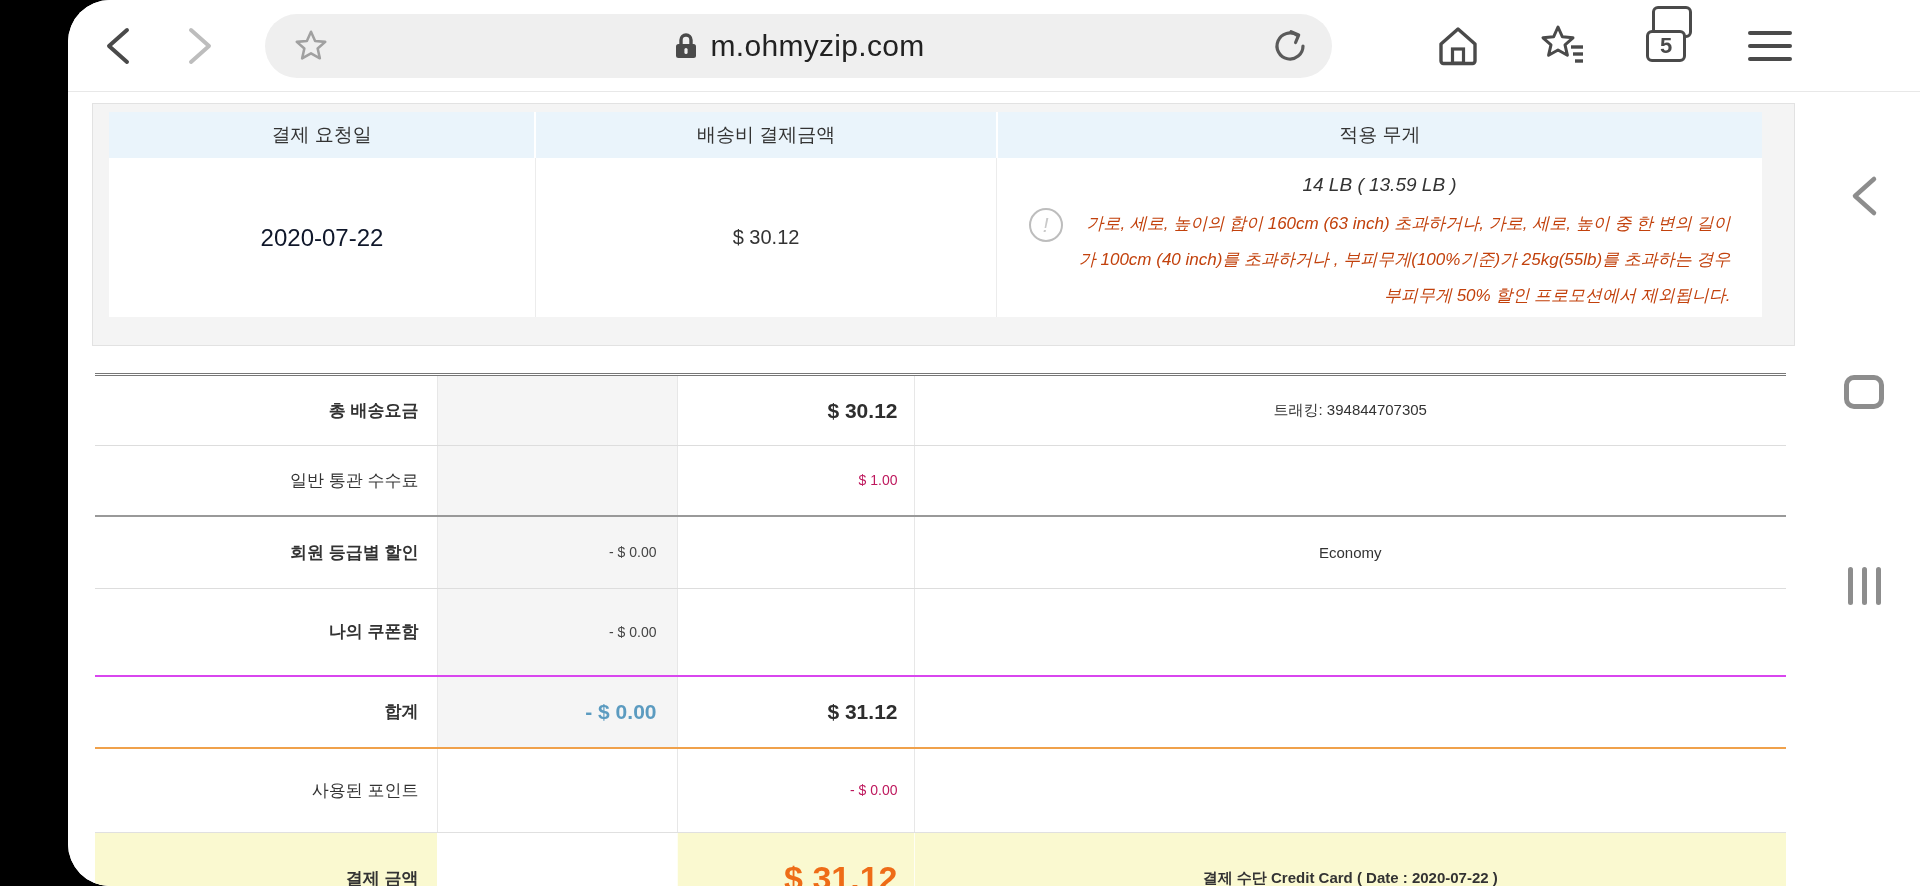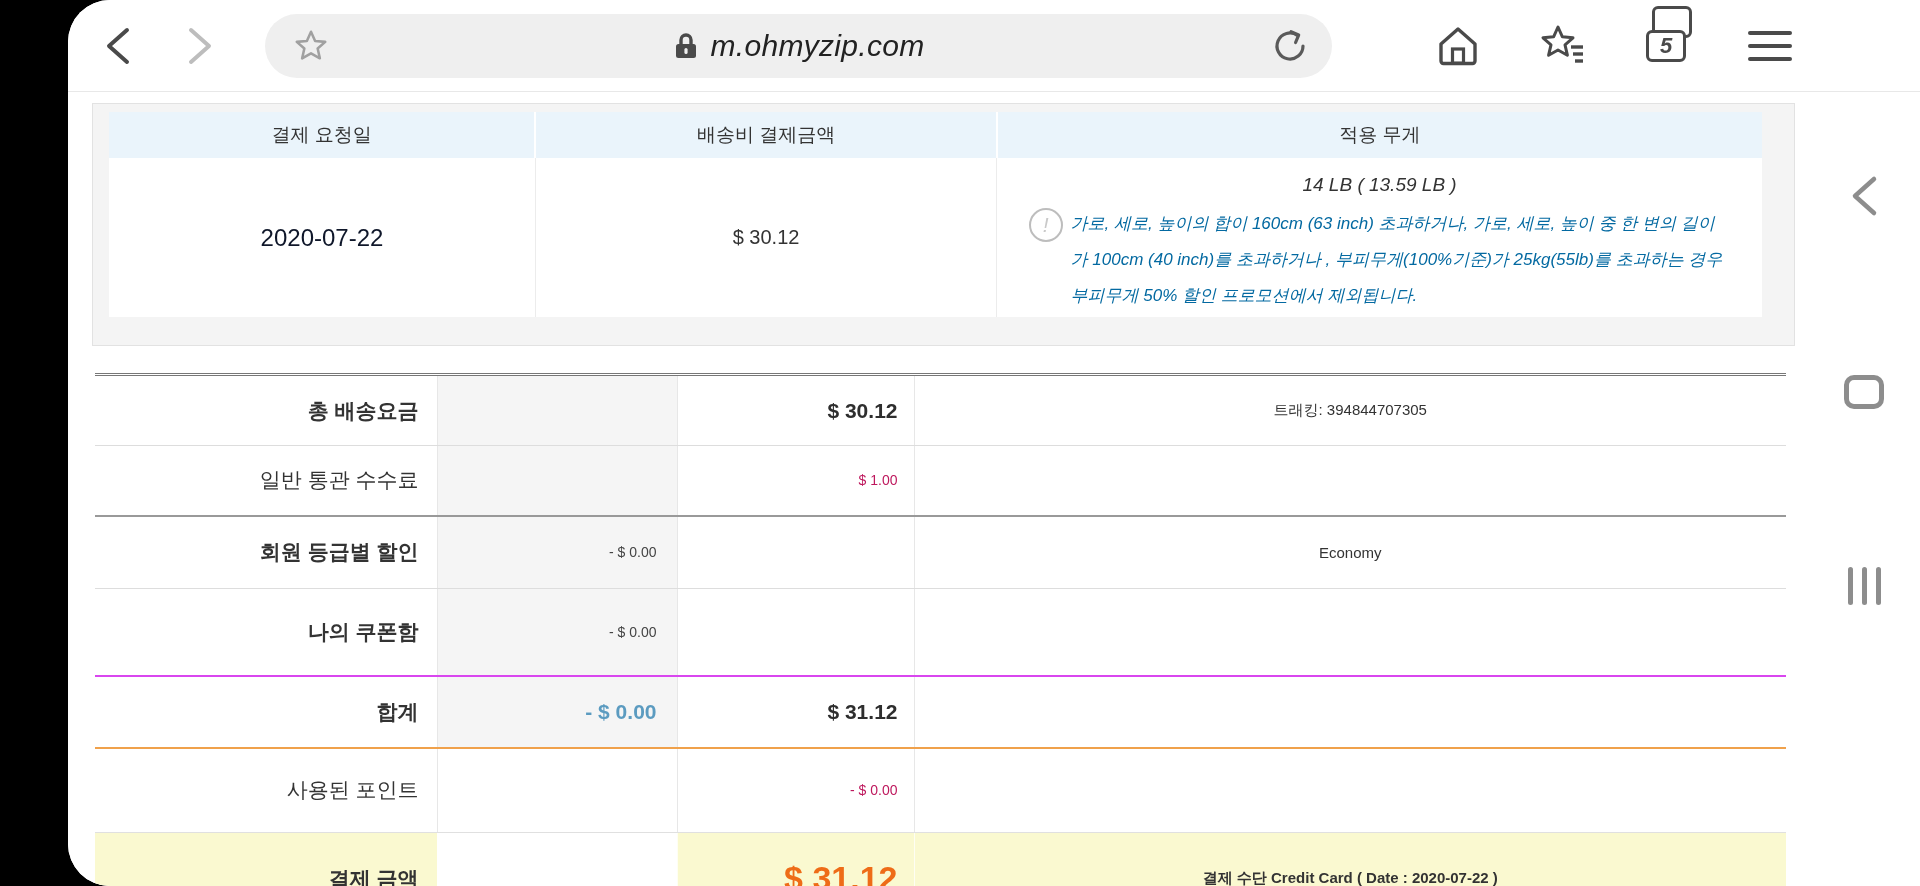--- a/index.html
+++ b/index.html
@@ -8,21 +8,21 @@
 
   
   .surface {
     position:absolute; left:68px; top:0; right:0; bottom:0;
     background:#fff; border-radius:42px 0 0 42px; overflow:hidden;
   }
 
   
   .chrome {
     position:absolute; left:0; top:0; width:100%; height:92px;
-    background:#fff; border-bottom:1px solid #e8e8e8;font-style:italic;
+    background:#fff; border-bottom:1px solid #e8e8e8;
   }
   .nav-arrow { position:absolute; top:18px; width:56px; height:56px; display:flex; align-items:center; justify-content:center; }
   .nav-back { left:22px; }
   .nav-fwd  { left:104px; }
   .url-pill {
     position:absolute; left:197px; top:14px; width:1067px; height:64px;
     background:#efefef; border-radius:32px;
     display:flex; align-items:center;
   }
   .pill-star { position:absolute; left:24px; top:10px; width:44px; height:44px; display:flex; align-items:center; justify-content:center; }
@@ -63,31 +63,31 @@
   .ship-table th:last-child, .ship-table td:last-child { border-right:none; }
   .cell-date { font-size:24px; color:#0f172a; }
   .cell-amt  { font-size:20px; color:#333; }
   .weight-cell { vertical-align:top !important; padding-top:16px;font-style:italic; }
   .weight-main { font-size:19px; color:#333; margin-bottom:10px; }
   .notice-row { display:flex; align-items:flex-start; justify-content:center; gap:8px; padding:0 8px; }
   .bang-icon {
     flex:0 0 auto; width:34px; height:34px; border:2px solid #bdbdbd; border-radius:50%;
     color:#c9c9c9; font-size:21px; display:flex; align-items:center; justify-content:center; margin-top:2px;
   }
-  .notice-text { font-size:17px; line-height:36px; color:#0369a1; text-align:left; max-width:660px; }
+  .notice-text { font-size:17px; line-height:36px; color:#c2410c; text-align:right; max-width:660px; }
 
   
   .summary {
     margin:27px 0 0 27px; width:1691px;
     border-collapse:collapse; table-layout:fixed;
     border-top:3px double #777;
   }
   .summary td { vertical-align:middle; border-right:1px solid #e7e7e7; }
   .summary td:last-child { border-right:none; }
-  .td-label { text-align:right; padding-right:18px; font-size:21px; color:#333; }
+  .td-label { text-align:right; padding-right:18px; font-size:17px; color:#333; }
   .td-disc  { text-align:right; padding-right:20px; background:#f5f5f5; font-size:14px; color:#444; }
   .td-amt   { text-align:right; padding-right:16px; font-size:14px; color:#be185d; }
   .td-note  { text-align:center; font-size:15px; color:#333; }
   .bold { font-weight:bold; }
   .r1 td { height:71px; border-bottom:1px solid #ddd; }
   .r2 td { height:70px; border-bottom:2px solid #999; }
   .r3 td { height:73px; border-bottom:1px solid #ddd; }
   .r4 td { height:87px; border-bottom:2px solid #d946ef; }
   .r5 td { height:72px; border-bottom:2px solid #f0a14b; }
   .r6 td { height:85px; border-bottom:1px solid #e0e0e0; }

